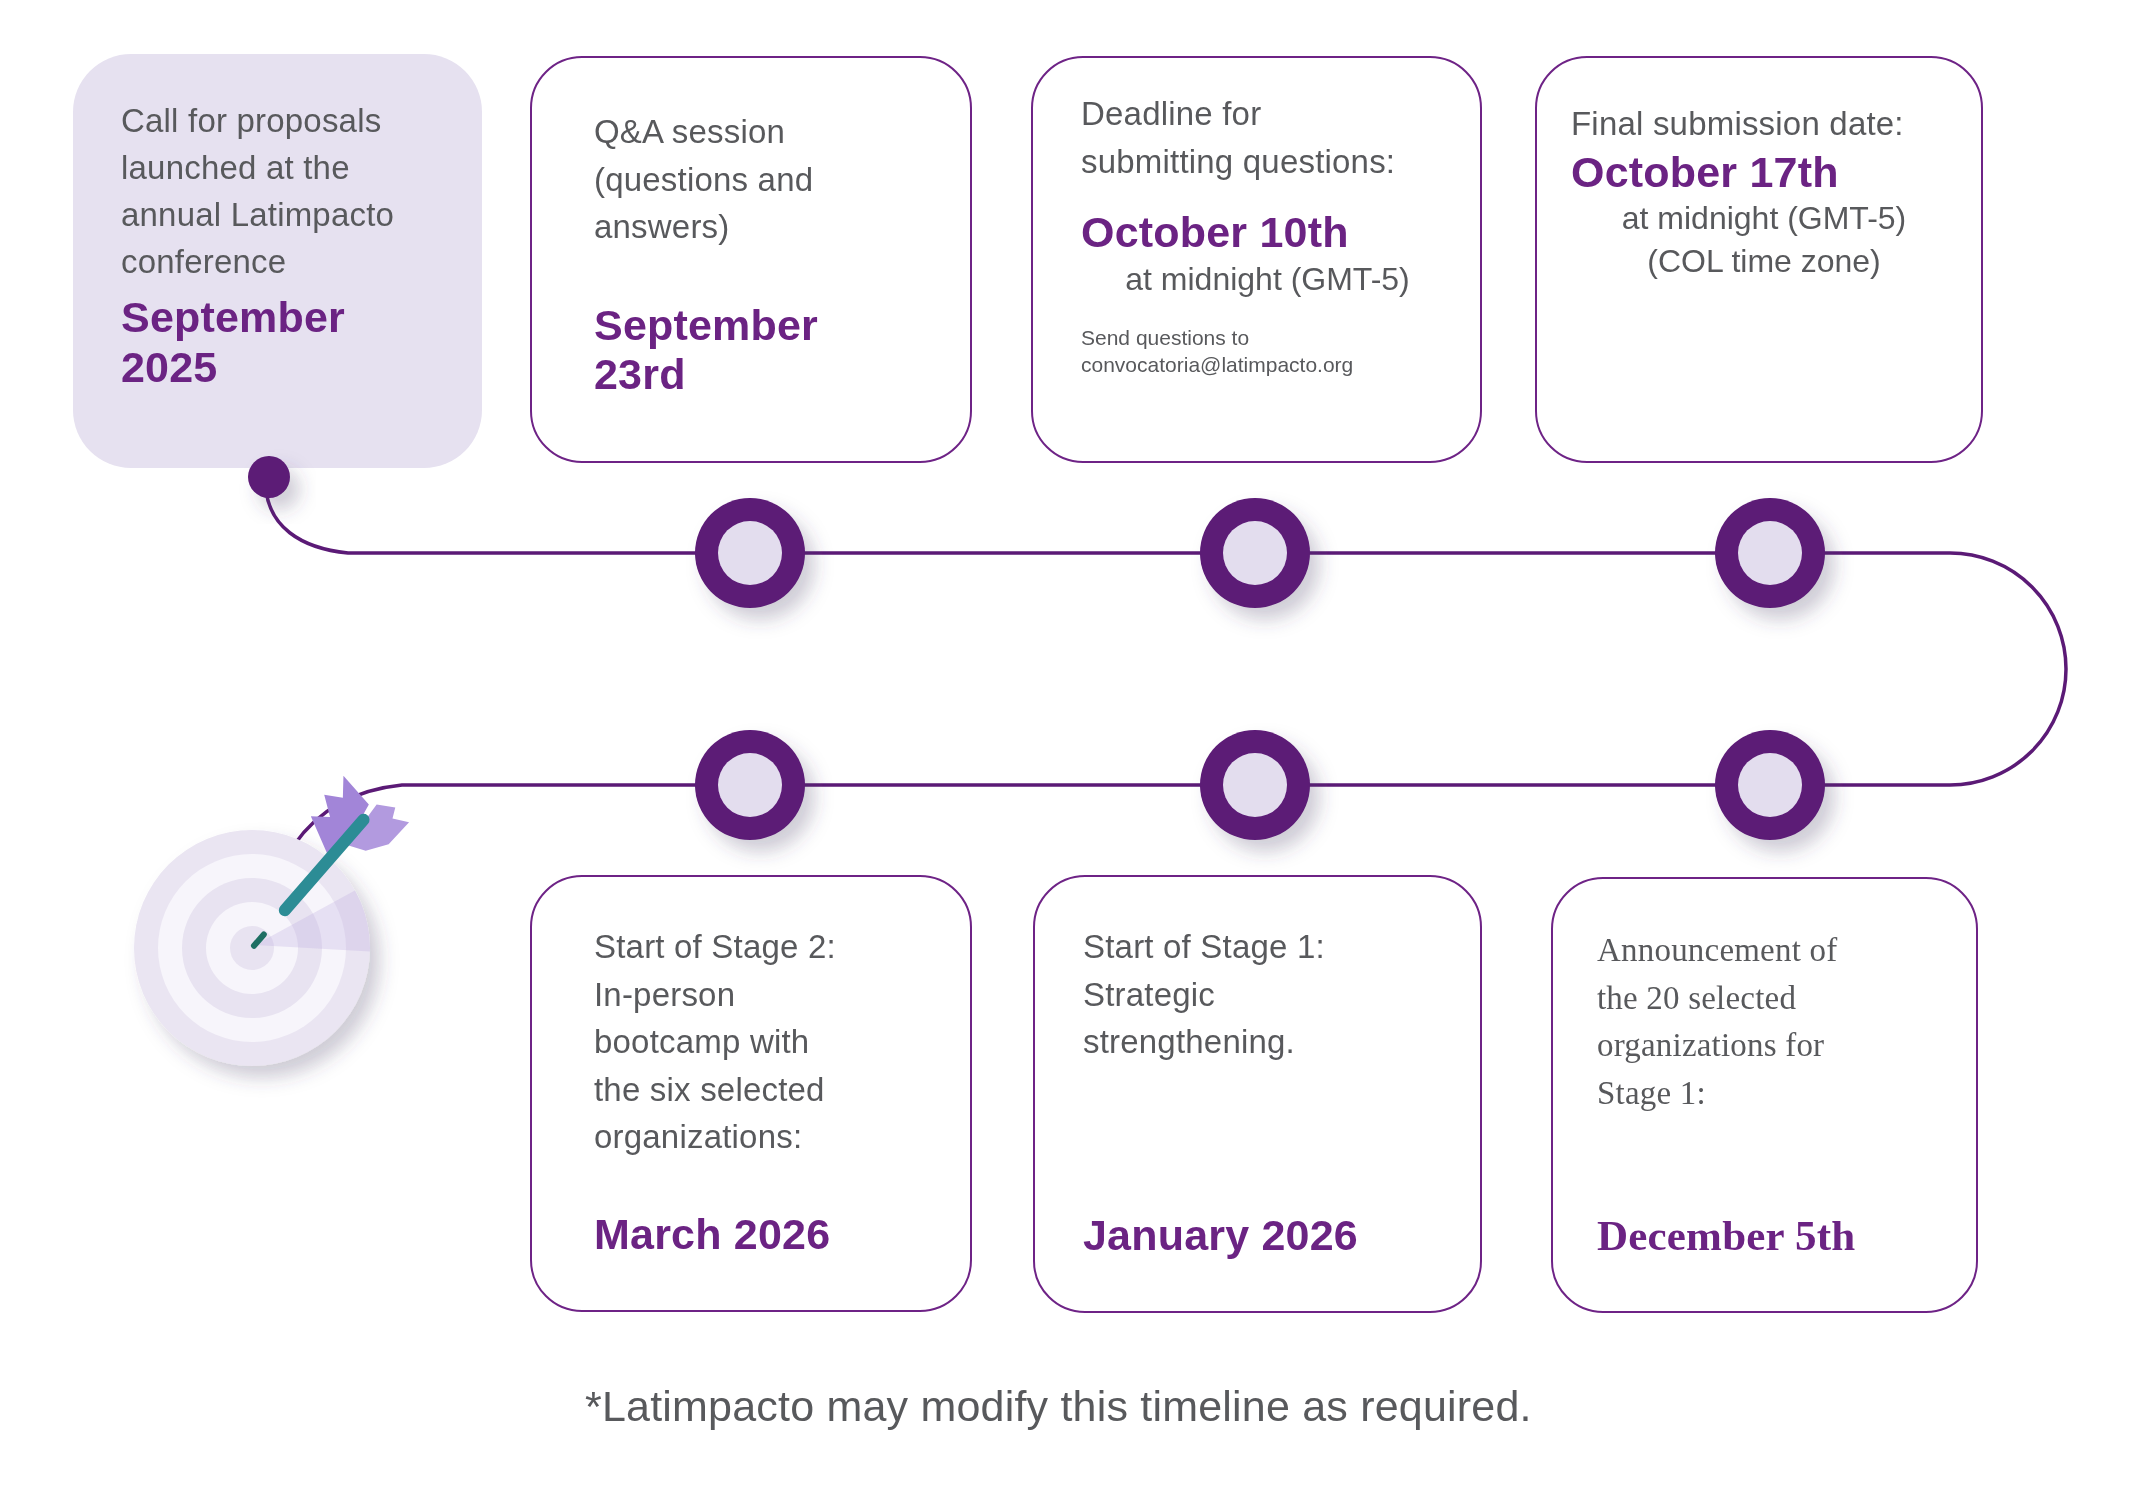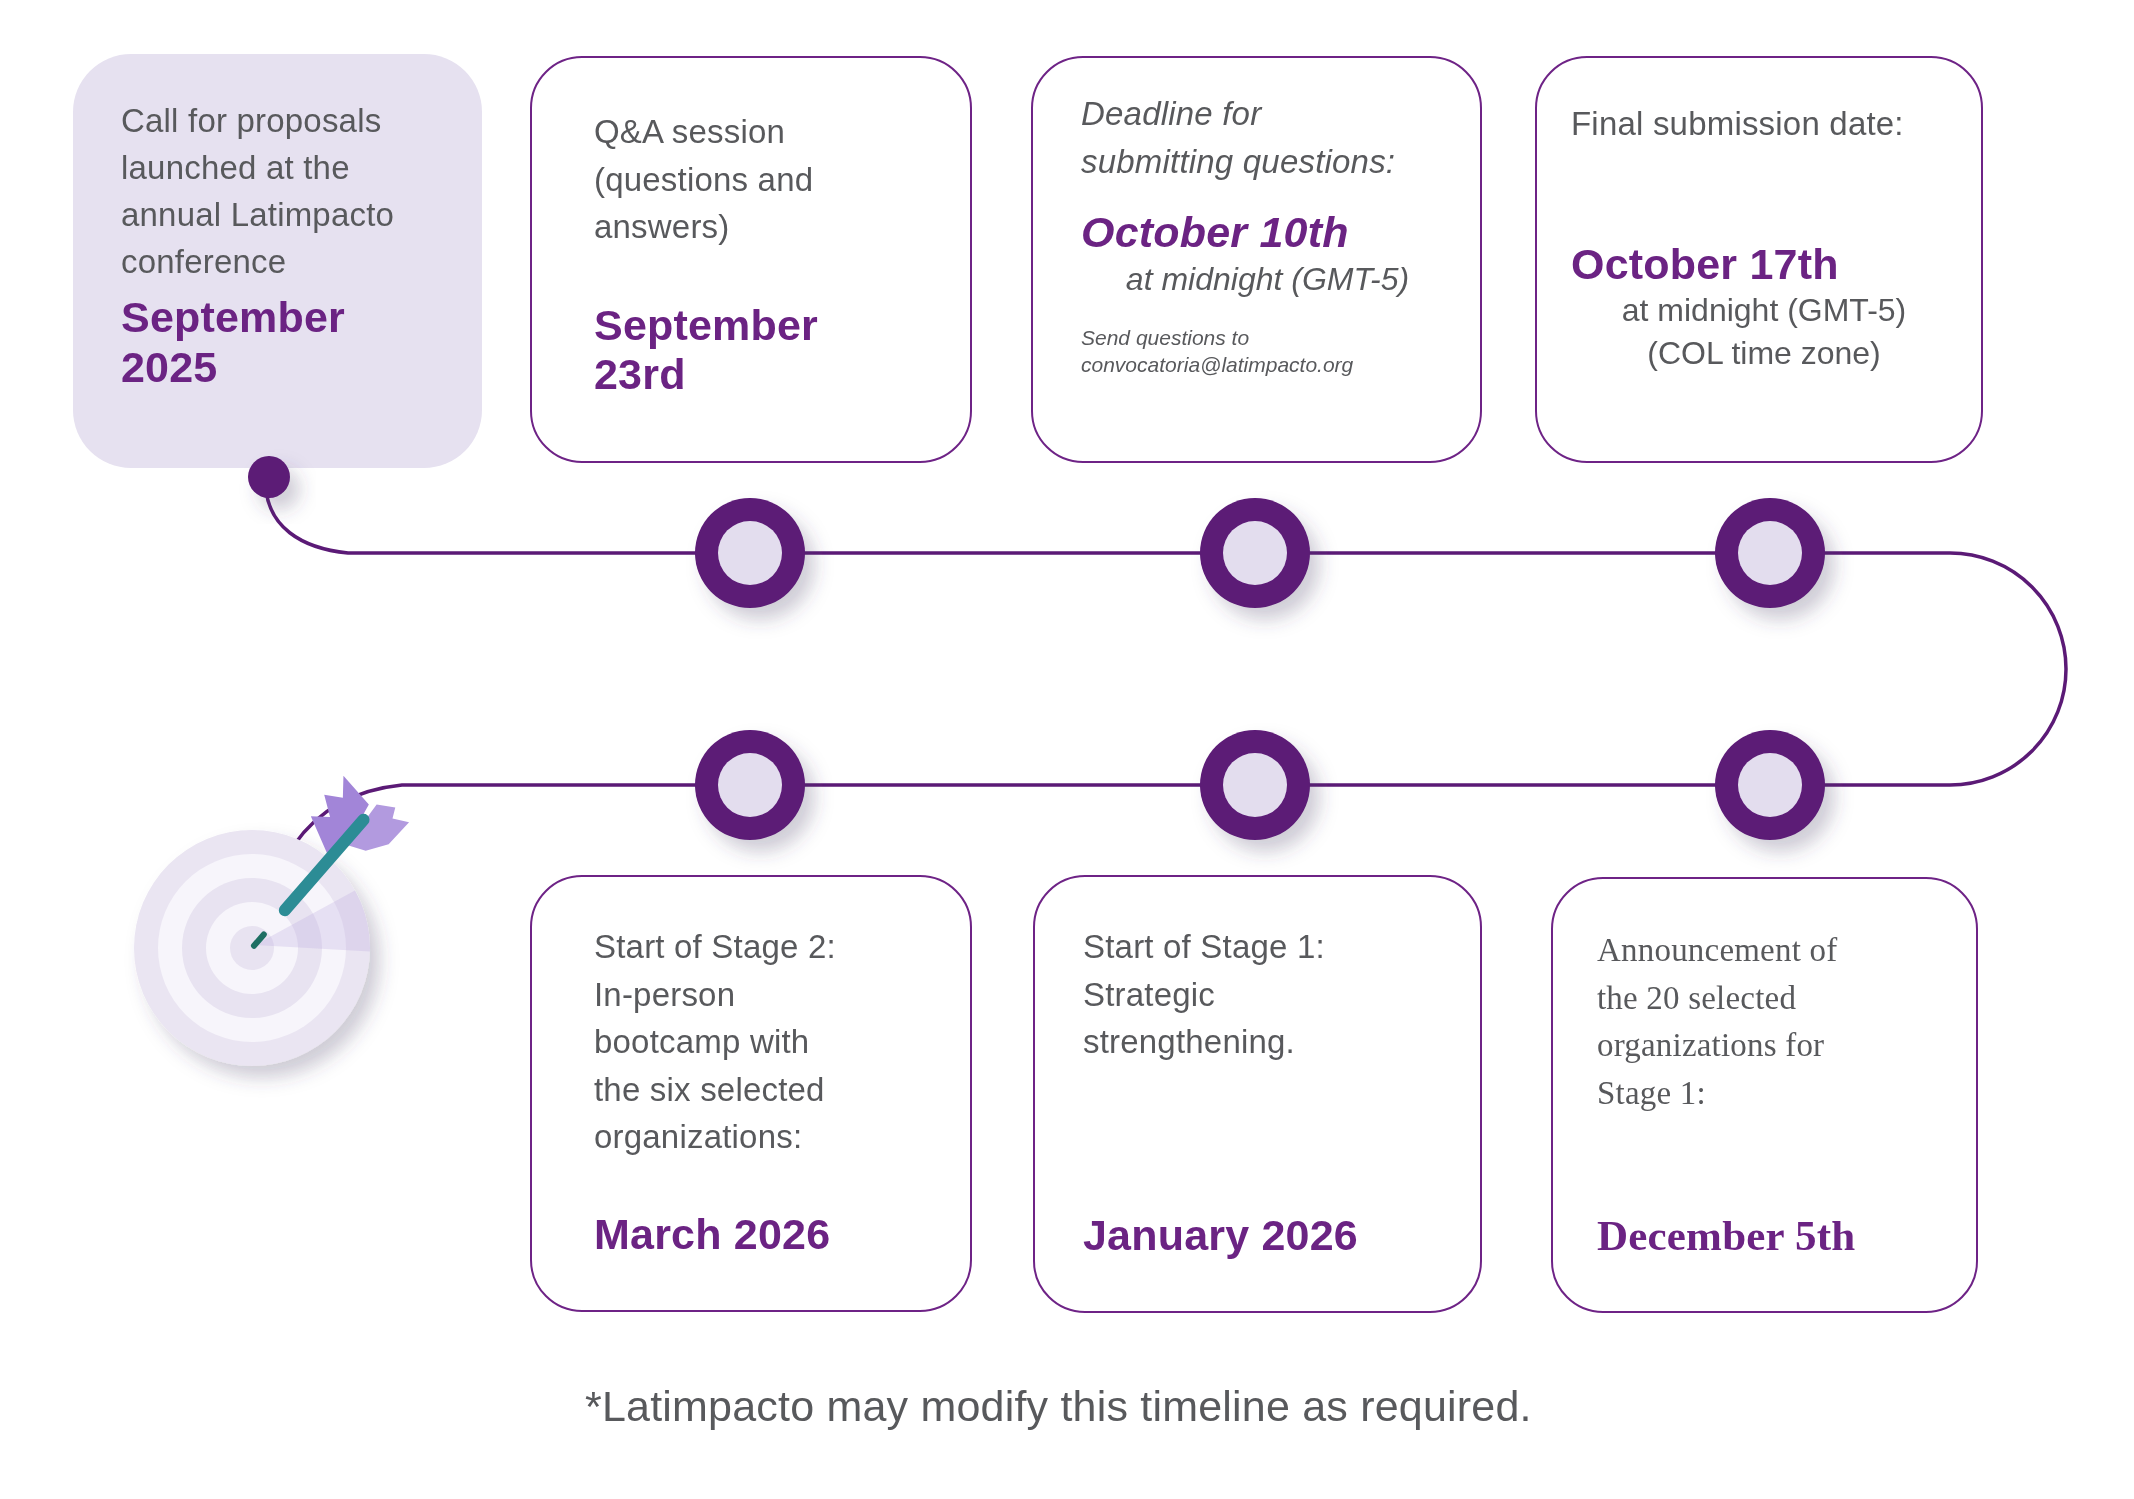--- a/index.html
+++ b/index.html
@@ -65,24 +65,24 @@
   .card-launch{
     left:73px;top:54px;width:409px;height:414px;
     background:var(--lavender);
     border:none;border-radius:58px;
     padding:44px 30px 0 48px;
   }
   .card-launch .body{font-size:33px;line-height:1.42;}
   .card-launch .date{margin-top:8px;}
   .card-qa{left:530px;top:56px;width:442px;height:407px;padding:50px 28px 0 62px;}
   .card-qa .date{margin-top:50px;}
-  .card-deadline{left:1031px;top:56px;width:451px;height:407px;padding:32px 26px 0 48px;font-style:italic;}
+  .card-deadline{left:1031px;top:56px;width:451px;height:407px;padding:32px 26px 0 48px;}
   .card-deadline .date{margin-top:23px;}
   .card-final{left:1535px;top:56px;width:448px;height:407px;padding:42px 24px 0 34px;}
-  .card-final .date{margin-top:92px;}
+  .card-final .date{}
   .card-stage2{left:530px;top:875px;width:442px;height:437px;padding:46px 28px 0 62px;}
   .card-stage1{left:1033px;top:875px;width:449px;height:438px;padding:46px 26px 0 48px;}
   .card-announce{left:1551px;top:877px;width:427px;height:436px;padding:48px 24px 0 44px;font-family:Liberation Serif, serif;}
   .card-stage2 .date,.card-stage1 .date,.card-announce .date{
     position:absolute;left:0;right:0;bottom:50px;
     padding:0 28px 0 62px;
   }
   .card-stage1 .date{padding-left:48px;}
   .card-announce .date{padding-left:44px;}
   .footnote{

